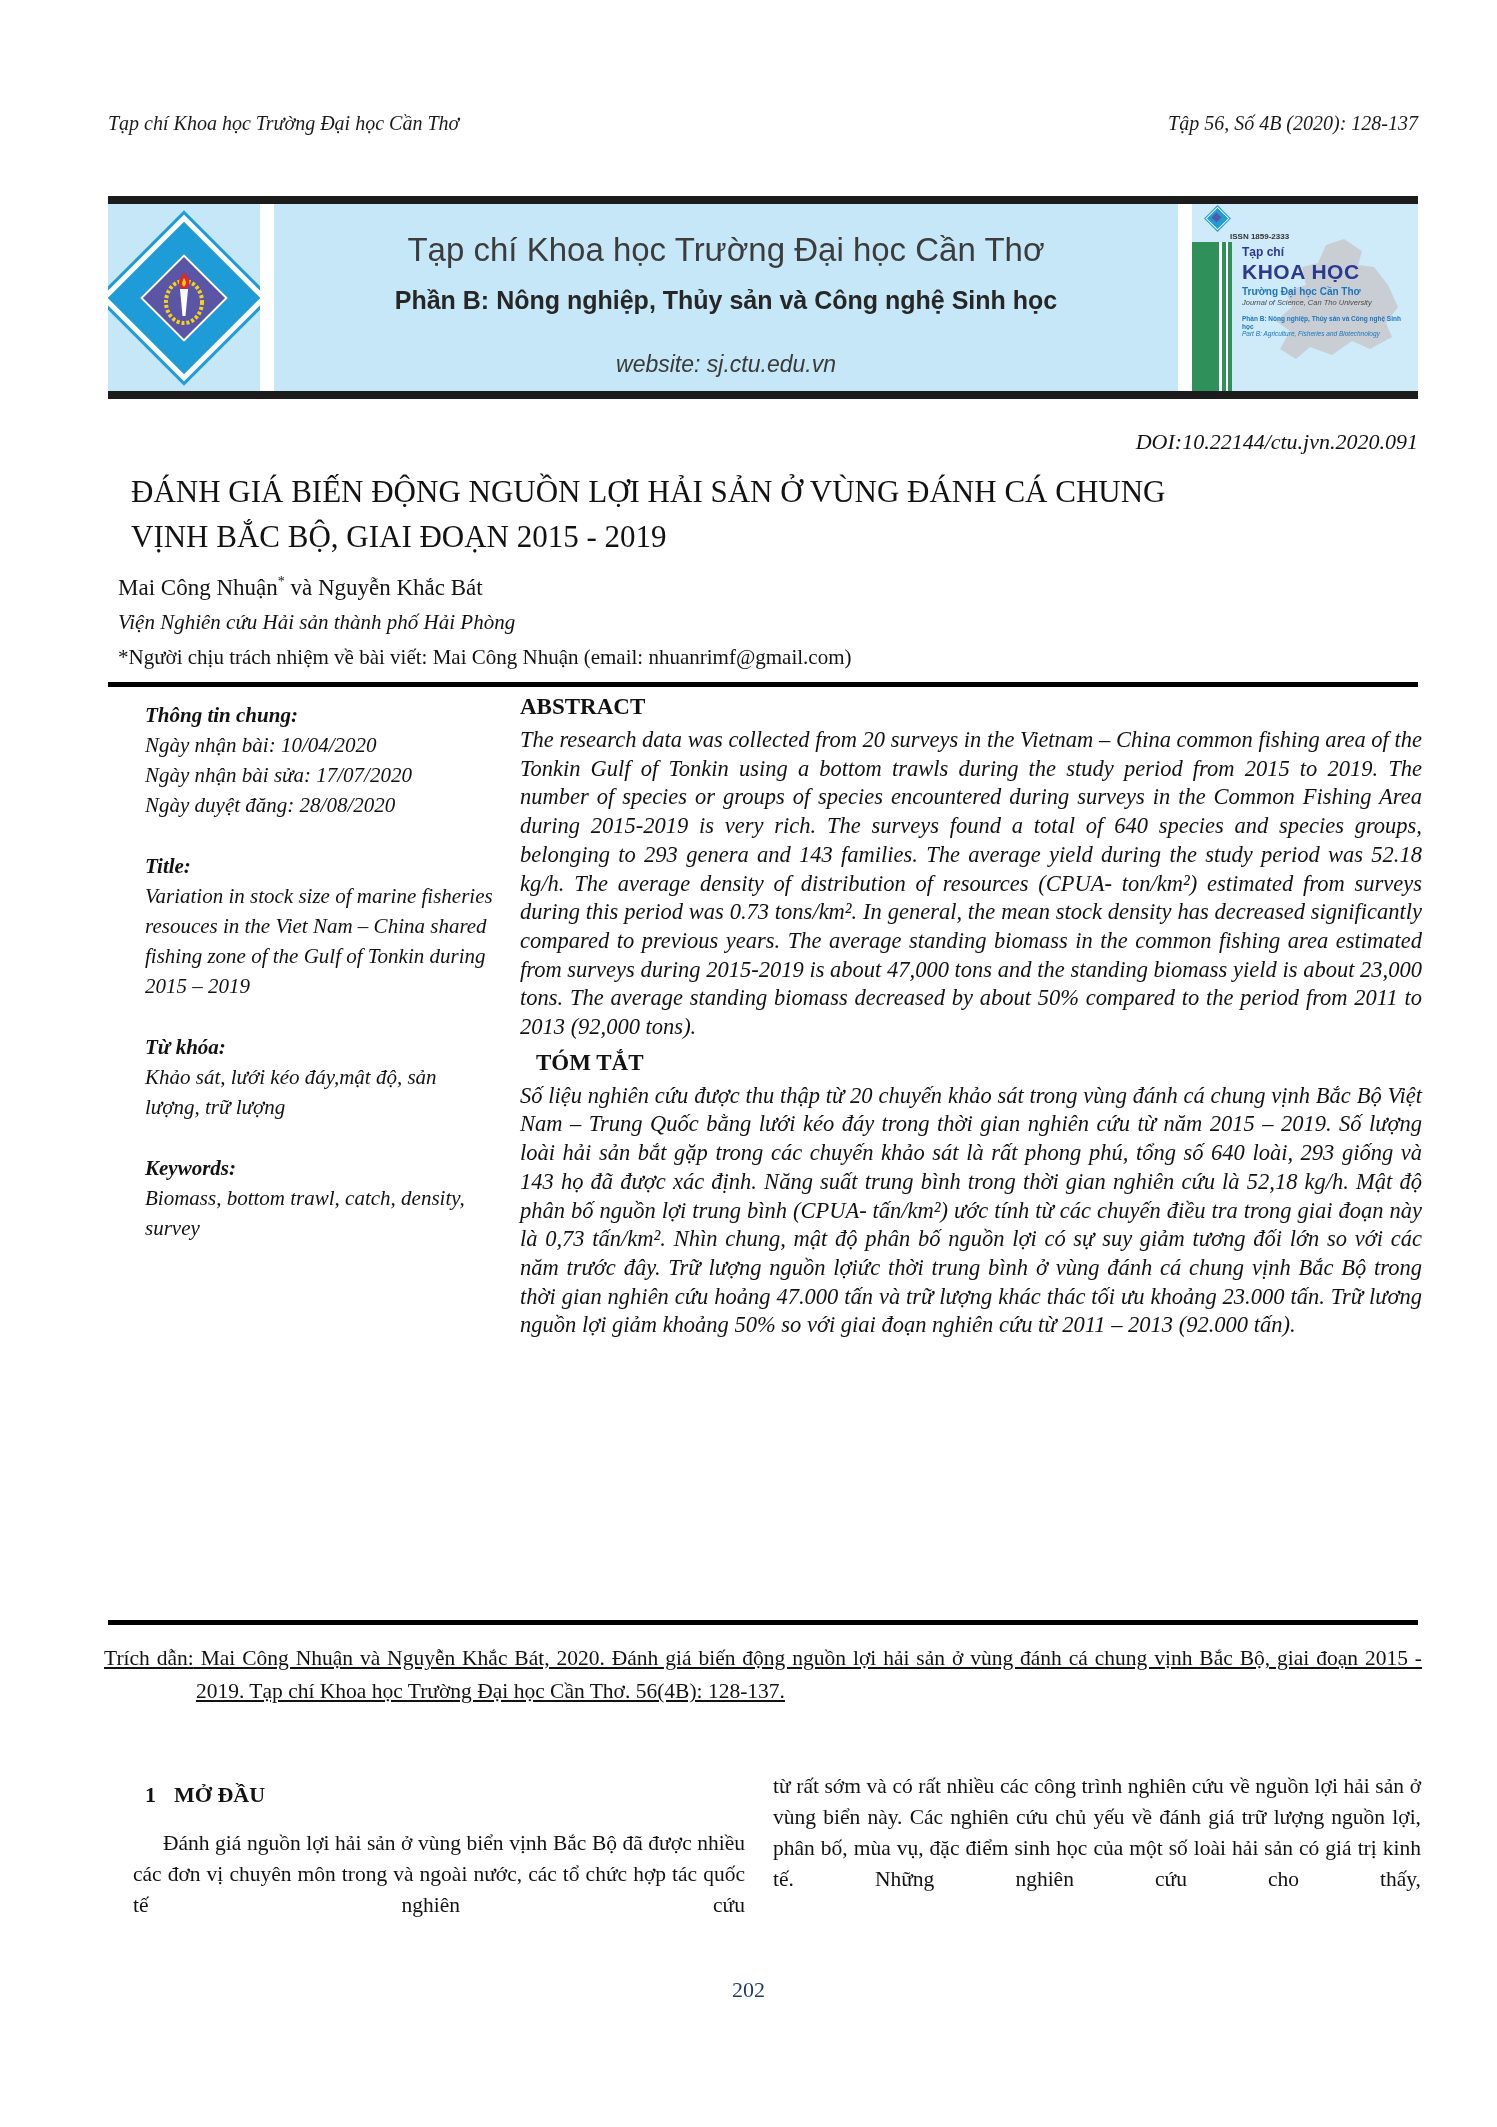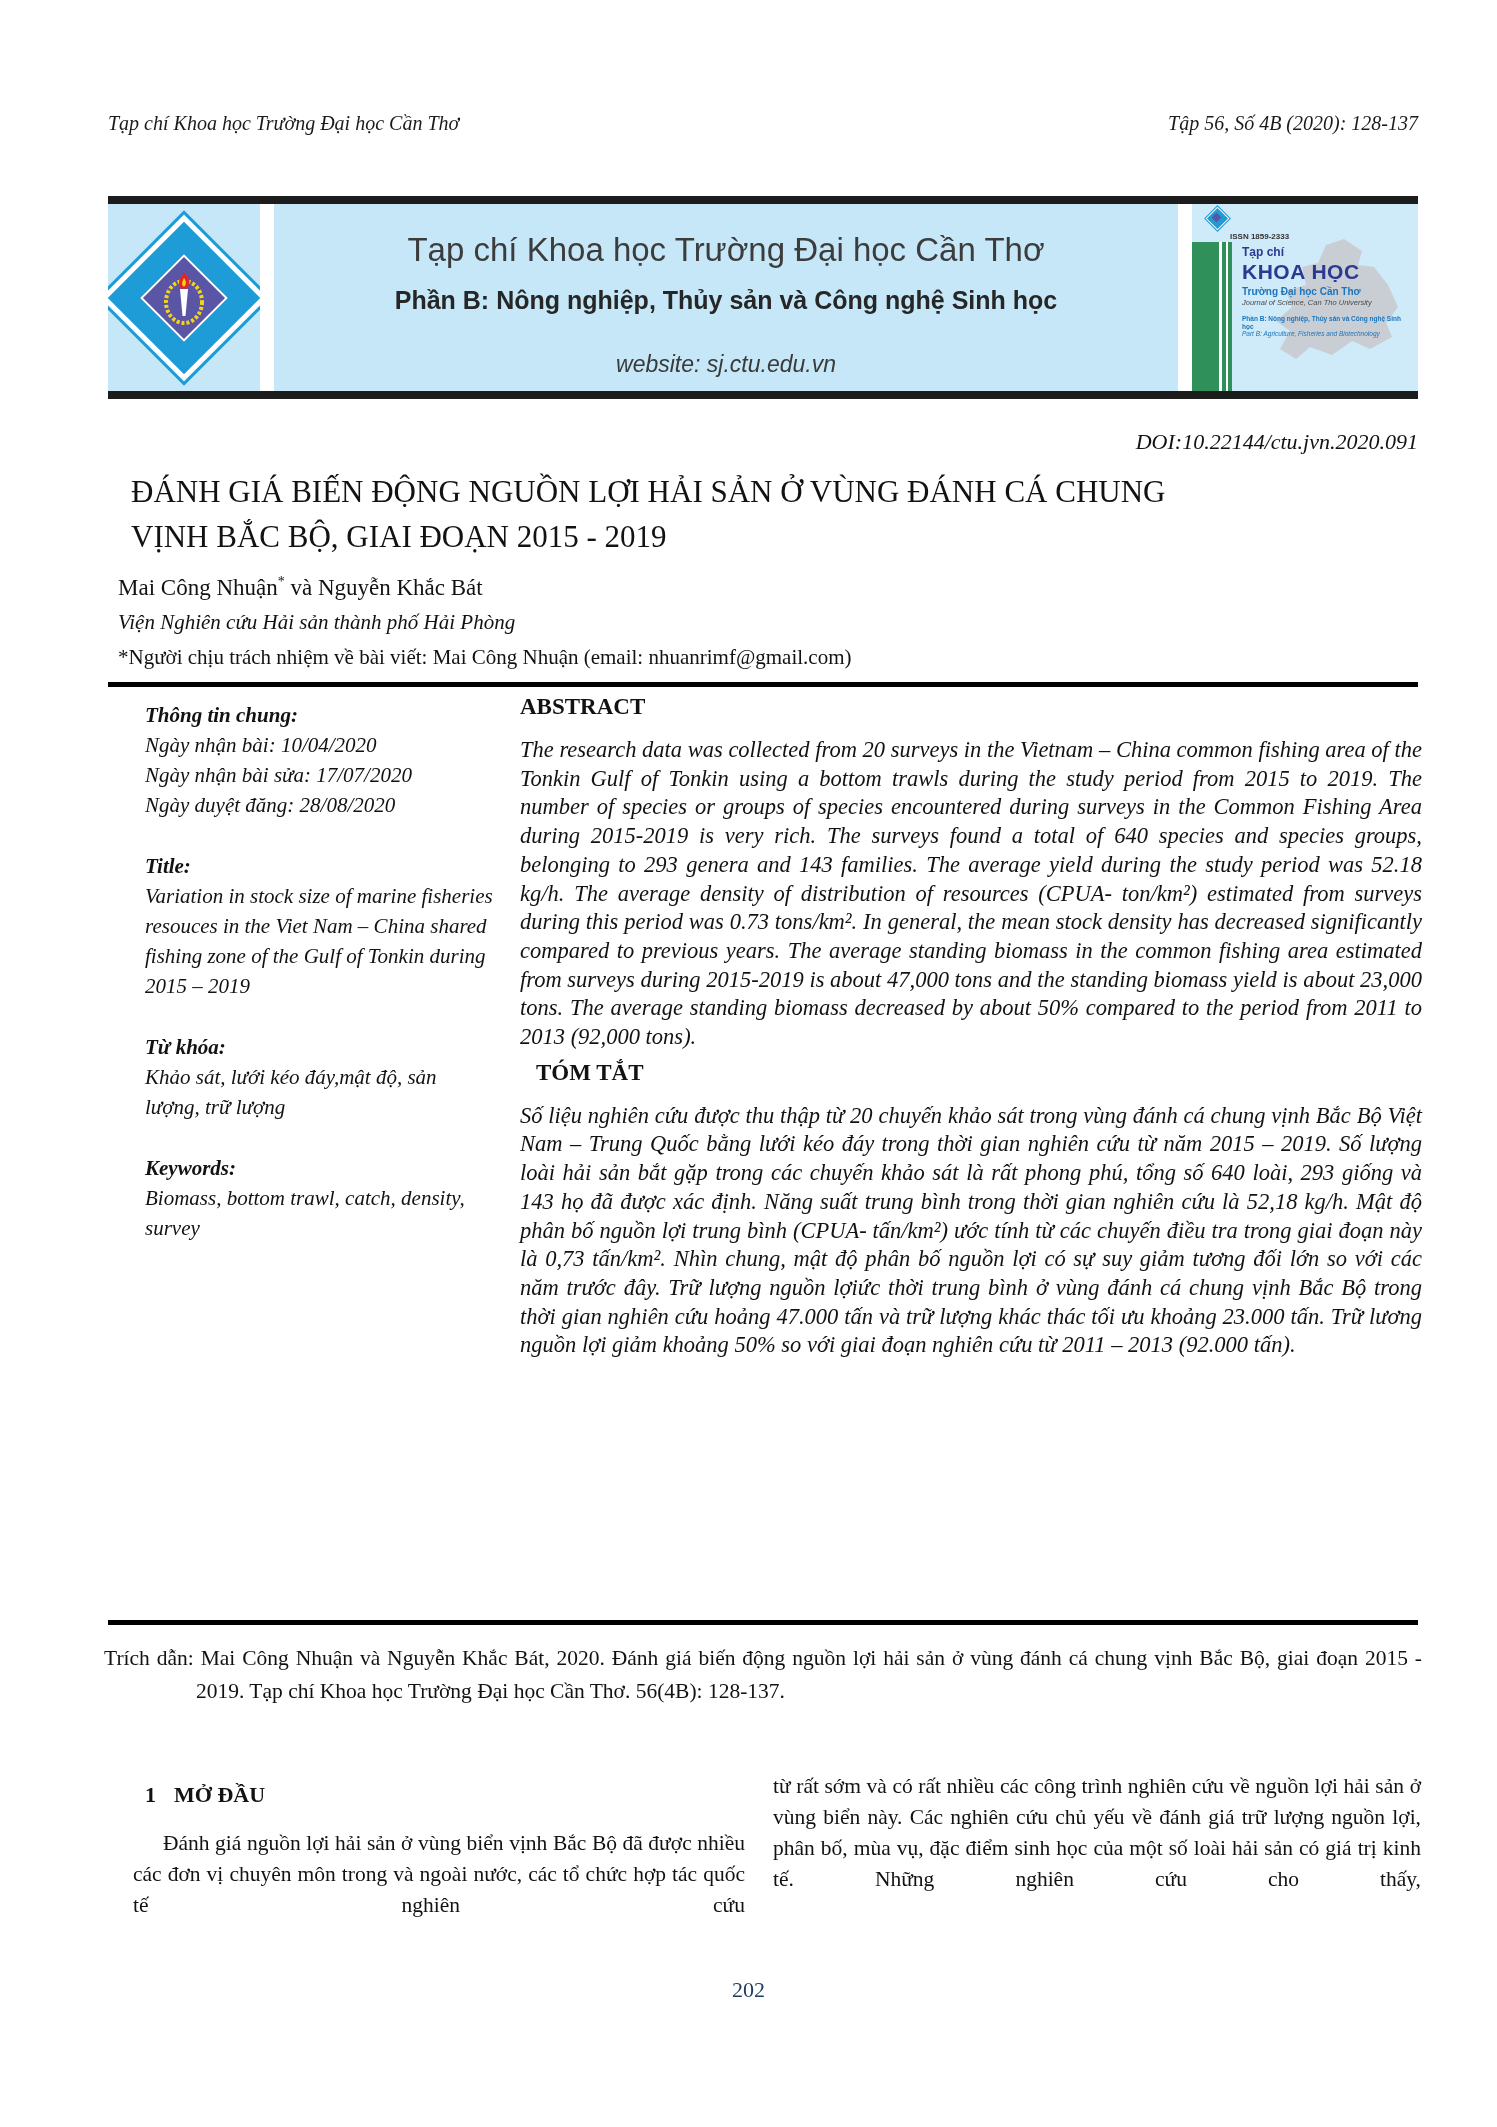--- a/index.html
+++ b/index.html
@@ -71,27 +71,27 @@
 
   
   .info-col { position:absolute; top:700px; left:145px; width:348px; font-size:21px; font-style:italic; line-height:30px; }
   .info-col p { margin:0; }
   .info-label { font-weight:bold; }
   .info-space { height:31px; }
 
   
   .abs-col { position:absolute; top:694px; left:520px; width:902px; }
   .abs-heading { margin:0; font-size:23px; font-weight:bold; }
-  .abs-text { margin:16px 0 0; font-size:22.5px; font-style:italic; line-height:28.7px; text-align:justify; }
+  .abs-text { margin:6px 0 0; font-size:22.5px; font-style:italic; line-height:28.7px; text-align:justify; }
   .tomtat-heading { margin:8px 16px 0; font-size:23px; font-weight:bold; }
 
   
   .citation {
     position:absolute; top:1642px; left:104px; width:1318px; box-sizing:border-box;
-    font-size:21.5px; line-height:33px; padding-left:92px; text-indent:-92px; text-align:justify;
+    font-size:21.5px; line-height:33px; padding-left:92px; text-indent:-92px; text-align:justify;text-decoration:underline;
   }
 
   
   .intro-left { position:absolute; top:1782px; left:133px; width:612px; }
   .section-heading { margin:0 0 20px 12px; font-size:22px; font-weight:bold; }
   .section-heading .sec-num { margin-right:18px; }
   .intro-para-left { margin:0; font-size:21.5px; line-height:31px; text-align:justify; text-align-last:justify; text-indent:30px; }
   .intro-right { position:absolute; top:1771px; left:773px; width:648px; font-size:21.5px; line-height:31px; text-align:justify; text-align-last:justify; }
   .intro-right p { margin:0; }
 

